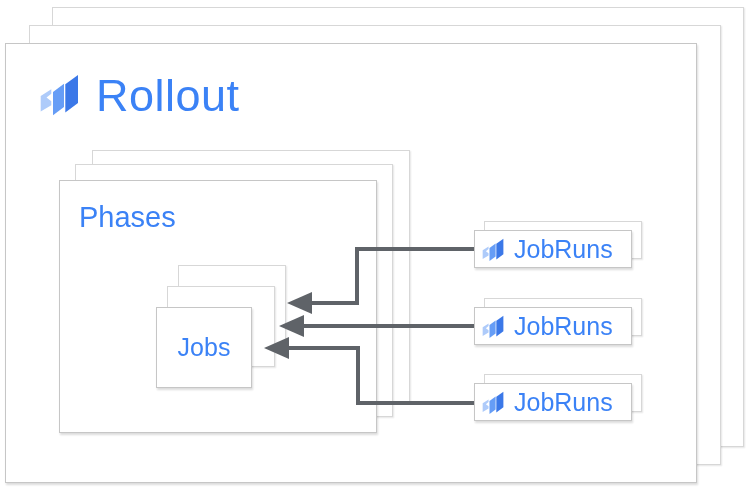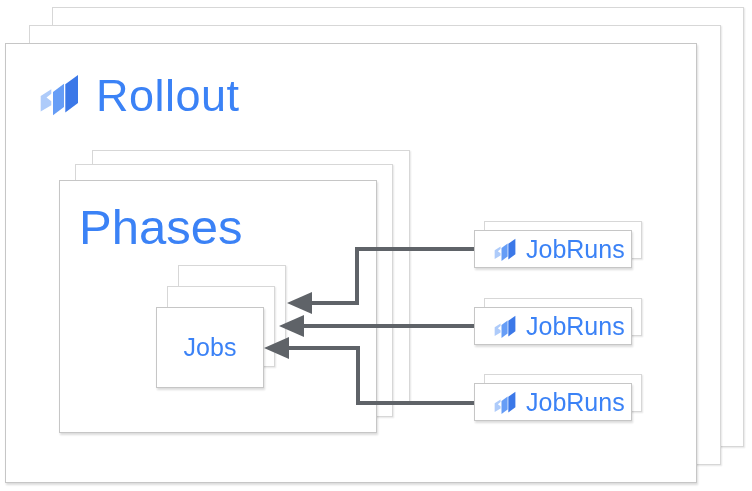--- a/index.html
+++ b/index.html
@@ -27,37 +27,37 @@
   .rollout-back   { left:52px; top:7px;  width:692px; height:440px; z-index:1; }
   .rollout-middle { left:29px; top:25px; width:692px; height:440px; z-index:2; }
   .rollout-front  { left:5px;  top:43px; width:692px; height:440px; z-index:3; }
   
   .phases-back    { left:92px; top:150px; width:318px; height:253px; z-index:4; }
   .phases-middle  { left:75px; top:164px; width:318px; height:253px; z-index:5; }
   .phases-front   { left:59px; top:180px; width:318px; height:253px; z-index:6; }
   
   .jobs-back      { left:178px; top:265px; width:108px; height:81px; z-index:7; }
   .jobs-middle    { left:167px; top:286px; width:108px; height:81px; z-index:8; }
-  .jobs-front     { left:156px; top:307px; width:108px; height:81px; z-index:9;
+  .jobs-front     { left:156px; top:307px; width:96px; height:81px; z-index:9;
                     display:flex; align-items:center; justify-content:center; }
   
   .jr-back  { width:158px; height:38px; z-index:10; }
   .jr-front { width:158px; height:38px; z-index:11;
-              display:flex; align-items:center; padding-left:18px; gap:6px; }
+              display:flex; align-items:center; padding-left:6px; gap:6px; }
   .jr1-back  { left:484px; top:221px; }
   .jr1-front { left:474px; top:230px; }
   .jr2-back  { left:484px; top:298px; }
   .jr2-front { left:474px; top:307px; }
   .jr3-back  { left:484px; top:374px; }
   .jr3-front { left:474px; top:383px; }
 
   .rollout-header-icon { position:absolute; left:38px; top:72px; width:48px; height:45px; z-index:4; }
   .rollout-title { position:absolute; left:96px; top:73px; font-size:45px; line-height:1.0;
                    letter-spacing:0.5px; z-index:4; }
-  .phases-label  { position:absolute; left:79px; top:203px; font-size:49px; line-height:1.0; z-index:7; }
+  .phases-label  { position:absolute; left:79px; top:203px; font-size:29px; line-height:1.0; z-index:7; }
   .jobs-label    { font-size:25px; line-height:1.0; }
   .jr-label      { font-size:25px; line-height:1.0; }
   .jr-icon       { width:27px; height:25px; flex:0 0 auto; }
 
   .arrow-layer { position:absolute; left:0; top:0; width:752px; height:491px;
                  z-index:20; pointer-events:none; }
 </style>
 </head>
 <body>
 

